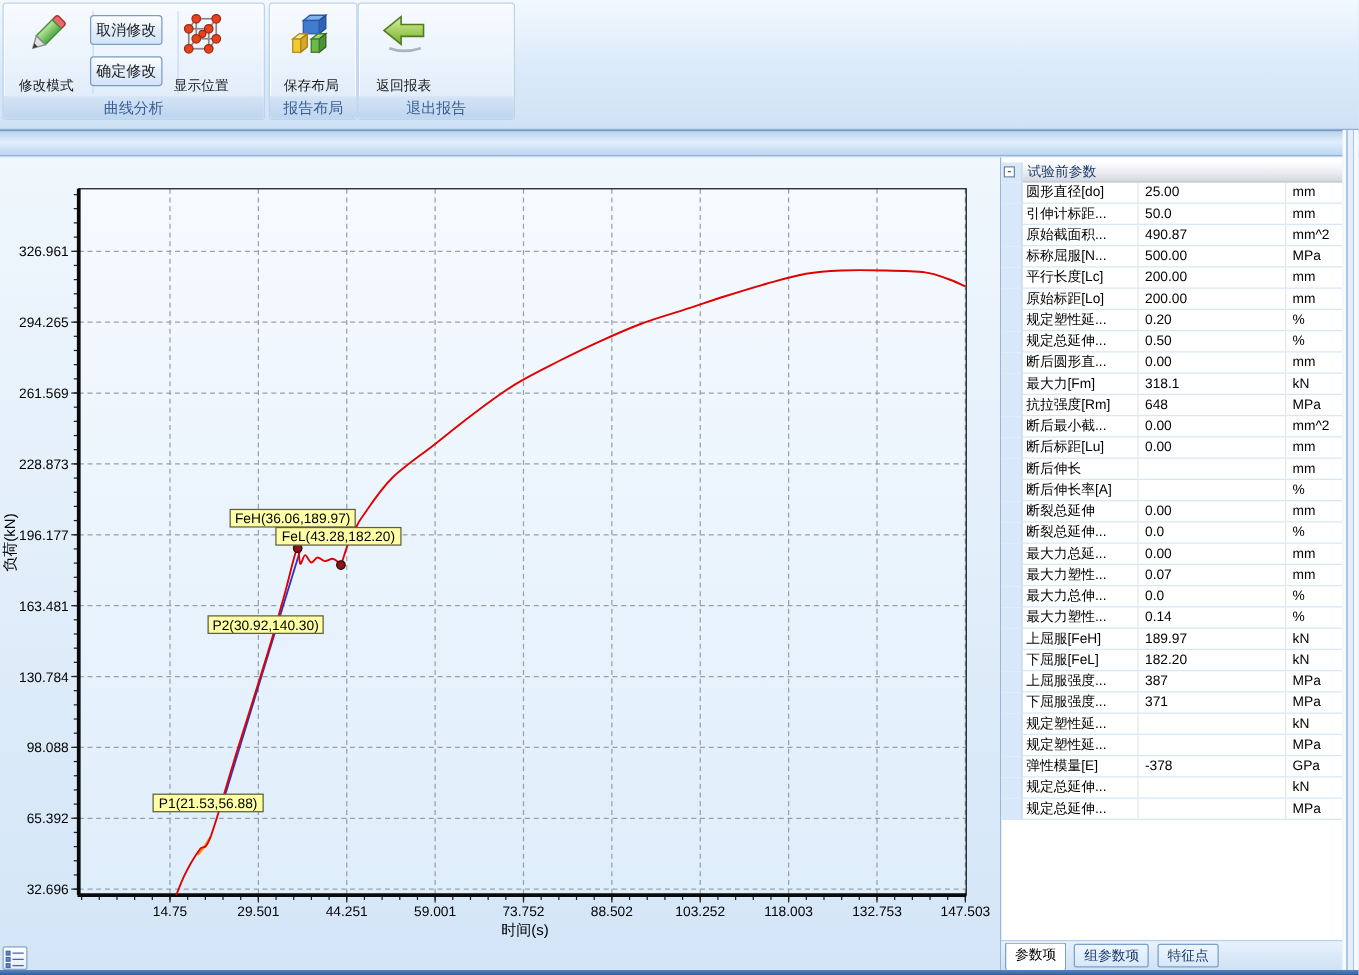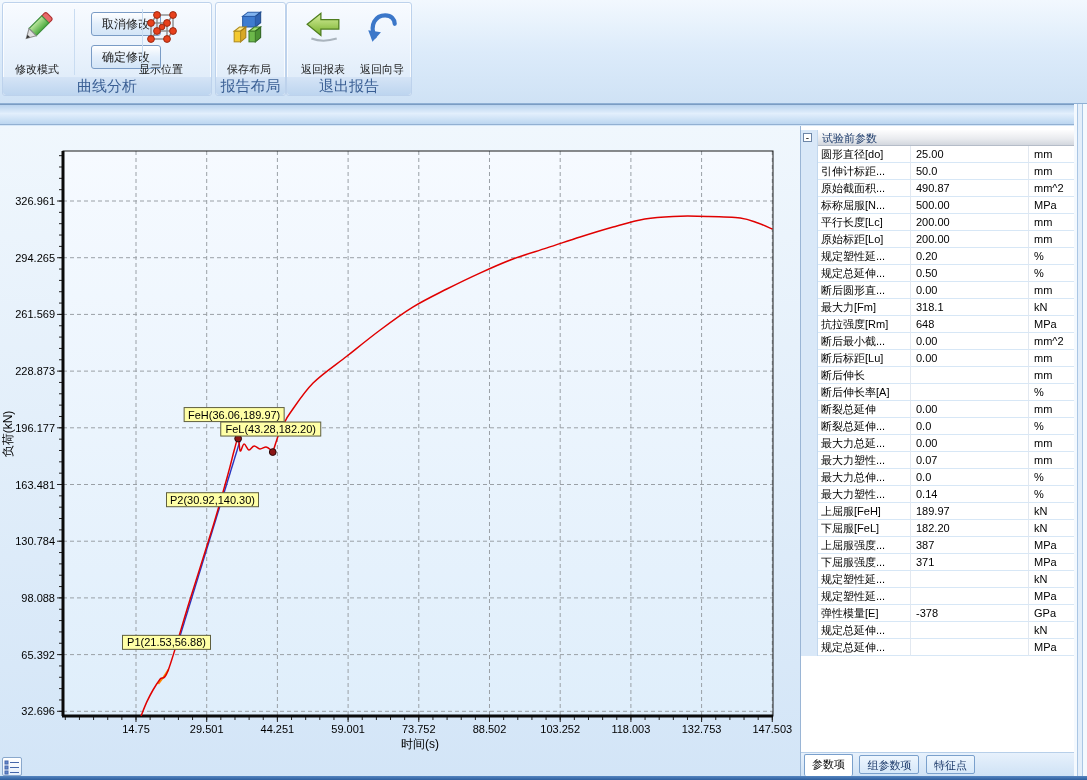--- a/index.html
+++ b/index.html
@@ -7,27 +7,27 @@
        font-family:"Liberation Sans","DejaVu Sans",sans-serif;background:#d6e7f8;}
   
   .ribbon{position:absolute;left:0;top:0;width:100%;height:103px;
           background:linear-gradient(#f2f8fe,#dcebfa 50%,#cfe2f5);
           border-bottom:1px solid #8fb0d4;}
   .rgroup{position:absolute;top:2px;height:94px;border:1px solid #bdd2ec;border-radius:3px;
           background:linear-gradient(#f8fbff,#e9f2fc 55%,#dbe9f8);
           box-shadow:inset 0 0 0 1px rgba(255,255,255,.75);box-sizing:border-box;}
   .glabel{position:absolute;left:0;right:0;bottom:0;height:18px;
           background:linear-gradient(#d5e4f6,#bdd5ef);border-radius:0 0 3px 3px;
-          color:#3a5f94;font-size:15px;text-align:center;line-height:18px;}
+          color:#3a5f94;font-size:12px;text-align:center;line-height:18px;}
   #g1{left:2px;width:210px}#g2{left:215px;width:71px}#g3{left:286px;width:126px}
   .bigbtn{position:absolute;top:3px;height:70px;width:62px;display:flex;flex-direction:column;
           align-items:center;justify-content:space-between;padding:3px 0 0 0;box-sizing:border-box;
           font-size:12px;color:#1b1b1b;border-radius:3px;}
   .blabel{font-size:11px;line-height:14px;white-space:nowrap;}
-  .smallbtn{position:absolute;left:88px;width:70px;height:24px;border:1px solid #7a9cc6;border-radius:3px;
+  .smallbtn{position:absolute;left:69px;width:58px;height:24px;border:1px solid #7a9cc6;border-radius:3px;
             background:linear-gradient(#ffffff,#e2eefb 50%,#d3e5f7);
             font-size:12px;text-align:center;line-height:22px;color:#1b1b1b;box-sizing:border-box;}
   .vsep{position:absolute;top:6px;height:66px;width:1px;background:#c9dcf1;}
   
   .band{position:absolute;top:104px;height:21px;width:100%;
         background:linear-gradient(#b9d3ee,#e2effc 45%,#bcd6f0);
         border-top:1px solid #7b9cc2;border-bottom:1px solid #92b0d2;box-sizing:border-box;}
   
   .chart-pane{position:absolute;left:0;top:126px;width:800px;height:650px;
               background:linear-gradient(#f0f7fd,#d3e5f7);}
@@ -155,27 +155,20 @@
         <defs>
             <linearGradient id="arrG" x1="0" y1="0" x2="0" y2="1">
           <stop offset="0" stop-color="#d8f0a0"></stop>
               <stop offset="1" stop-color="#76b02a"></stop>
             </linearGradient>
           </defs>
         <polygon points="33,10 16,10 16,4 3,14.5 16,25 16,19 33,19" fill="url(#arrG)" stroke="#4e7d1e" stroke-width="1.2"></polygon>
         <path d="M7,28 Q18,32 31,28" stroke="#aab4bd" stroke-width="2" fill="none"></path>
       </svg>
       <span class="blabel">返回报表</span>
-    </div>
-    <div class="bigbtn" style="left:64px">
-      <svg width="36" height="36" viewBox="0 0 34 34">
-        <path d="M 10,26 C 5,15 11,6 20,6 C 26,6 29,10 29,14" fill="none" stroke="#3b77c9" stroke-width="4" stroke-linecap="round"></path>
-        <polygon points="4,20 16,22 8,31" fill="#3b77c9"></polygon>
-      </svg>
-      <span class="blabel">返回向导</span>
     </div>
     <div class="glabel">退出报告</div>
   </div>
 </div>
 
 <div class="band"></div>
 
 <div class="chart-pane">
   <svg id="chart-svg" width="800" height="650" viewBox="0 0 800 650">
     <defs>

